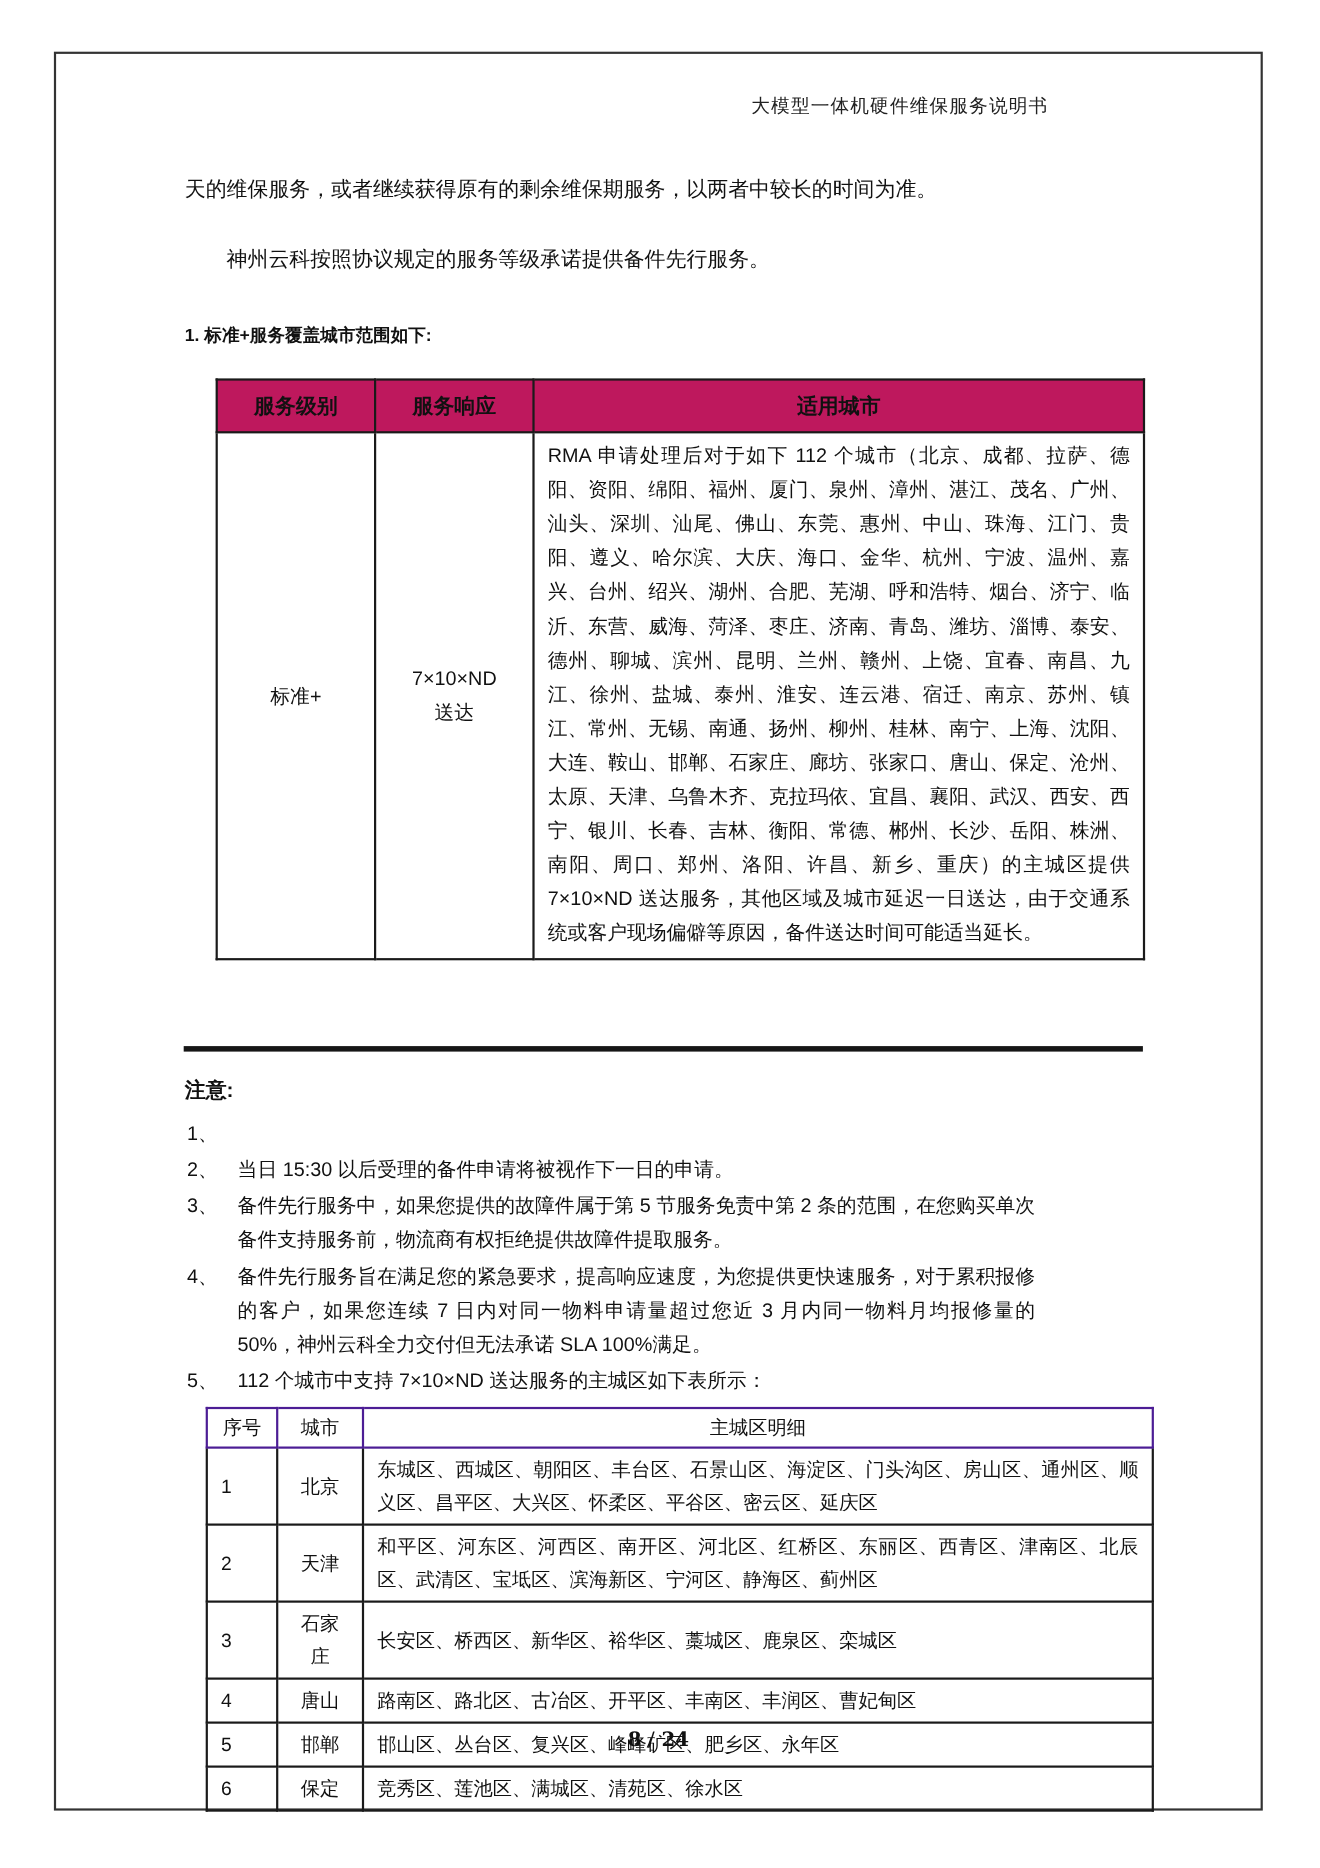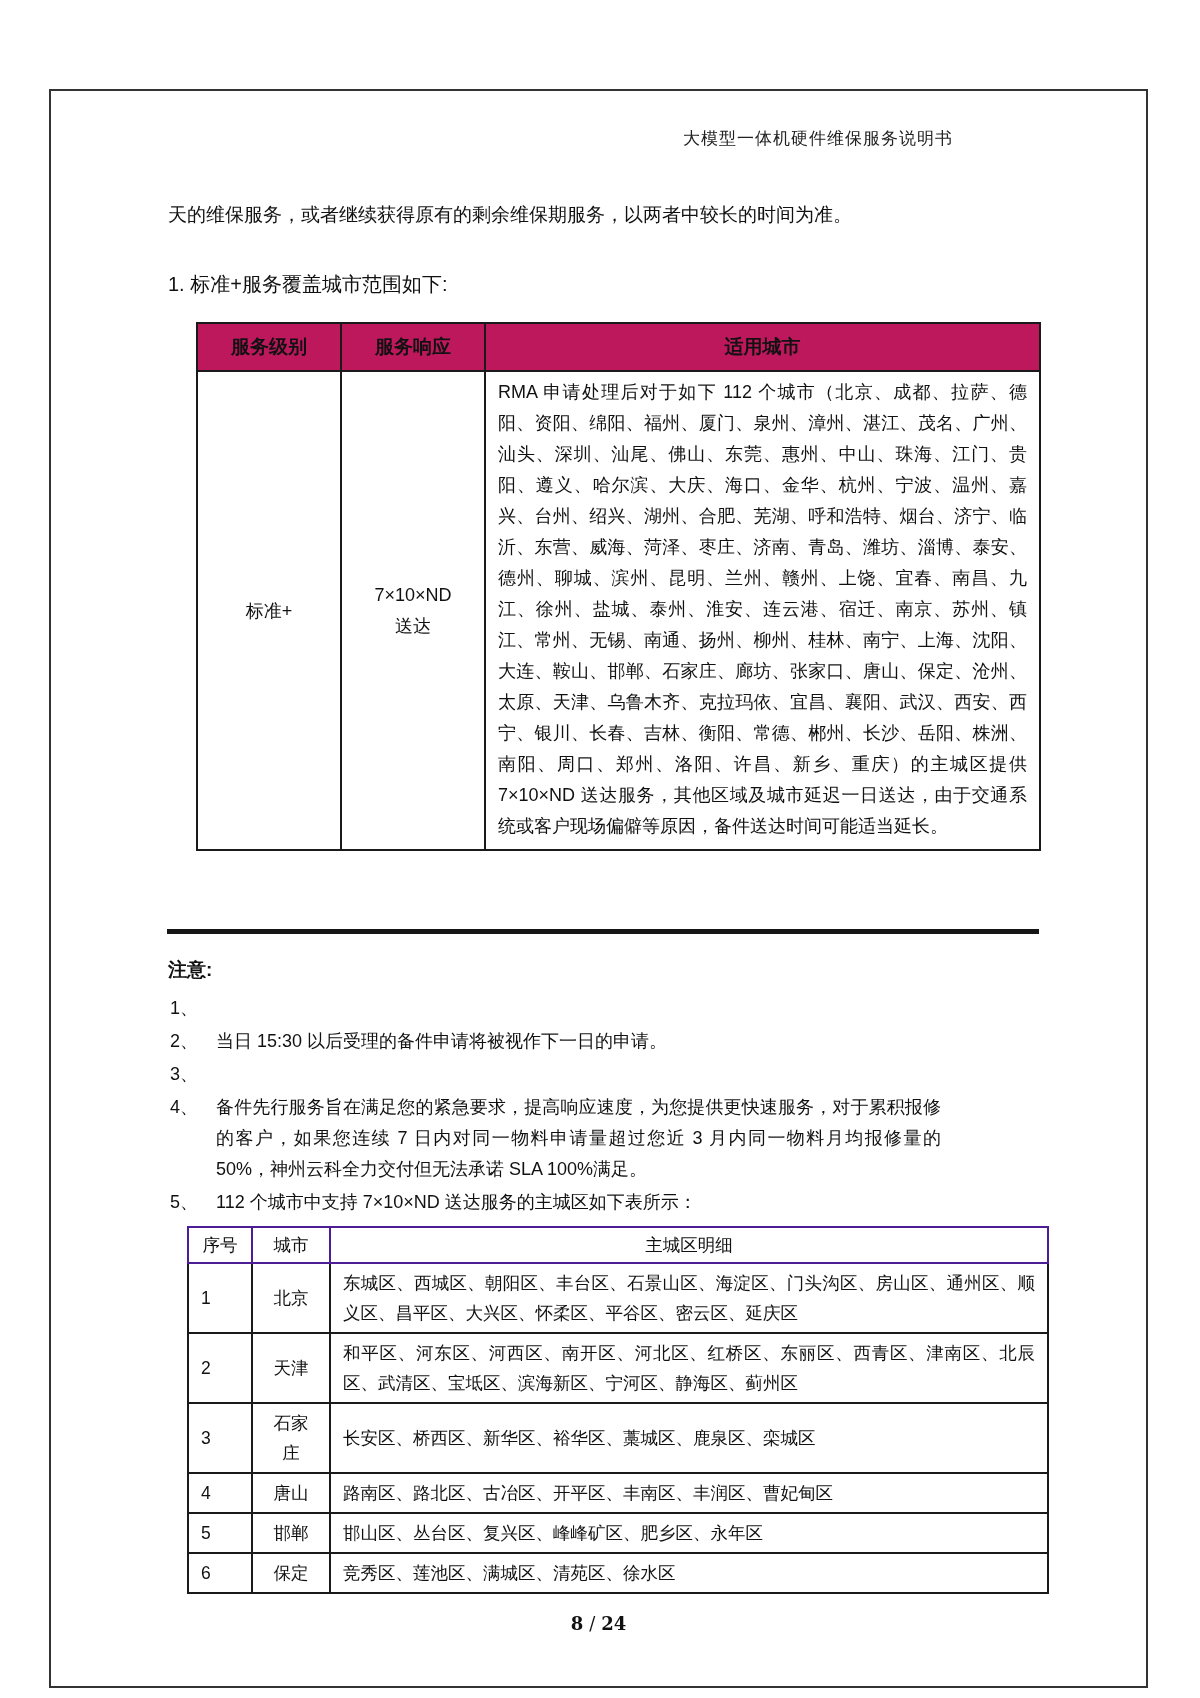--- a/index.html
+++ b/index.html
@@ -2,30 +2,30 @@
 <html><head>
 <meta charset="utf-8">
 <style>
   html,body{margin:0;padding:0;}
   body{
     width:1200px;height:1698px;position:relative;background:#ffffff;
     font-family:"Liberation Sans",sans-serif;color:#111;overflow:hidden;
   }
   .page-frame{
     position:absolute;left:49px;top:47px;width:1099px;height:1599px;
-    border:2px solid #333;box-sizing:border-box;background:#fff;margin-top:42px;
+    border:2px solid #333;box-sizing:border-box;background:#fff;
   }
   .doc-header{
     margin-top:36px;text-align:right;padding-right:193px;
     font-family:"DejaVu Serif","Liberation Serif",serif;
     font-size:17px;color:#222;letter-spacing:1px;
   }
   .para-1{margin:52px 40px 0 117px;font-size:19px;line-height:26px;}
   .para-2{margin:38px 40px 0 117px;font-size:19px;line-height:26px;text-indent:2em;}
-  .section-heading{margin:42px 0 0 117px;font-size:20px;line-height:28px;font-weight:normal;}
+  .section-heading{margin:42px 0 0 117px;font-size:16px;line-height:28px;font-weight:bold;}
 
   table{border-collapse:collapse;table-layout:fixed;}
   .service-table{margin:24px 0 0 145px;width:843px;}
   .service-table th{
     border:2px solid #1a1a1a;background:#be185d;height:44px;
     font-size:19px;font-weight:bold;text-align:center;vertical-align:middle;
   }
   .service-table td{border:2px solid #1a1a1a;vertical-align:middle;}
   .cell-level{text-align:center;font-size:18px;}
   .cell-response{text-align:center;font-size:18px;line-height:31px;border-radius:12px;}
@@ -58,20 +58,21 @@
   .page-num .pn-sep{margin:0 6px;font-weight:normal;}
 </style>
 </head>
 <body>
 
 <div class="page-frame">
 
   <div class="doc-header">大模型一体机硬件维保服务说明书</div>
 
   <p class="para-1">天的维保服务，或者继续获得原有的剩余维保期服务，以两者中较长的时间为准。</p>
+  <p class="para-2">神州云科按照协议规定的服务等级承诺提供备件先行服务。</p>
 
   <h2 class="section-heading">1. 标准+服务覆盖城市范围如下:</h2>
 
   <table class="service-table">
     <colgroup>
         <col style="width:144px">
         <col style="width:144px">
         <col style="width:555px">
       </colgroup>
     <thead>
@@ -100,20 +101,21 @@
   <div class="notes-list">
     <div class="note-item">
       <span class="note-num">1、</span>
     </div>
     <div class="note-item">
       <span class="note-num">2、</span>
       <span class="note-text">当日 15:30 以后受理的备件申请将被视作下一日的申请。</span>
     </div>
     <div class="note-item">
       <span class="note-num">3、</span>
+      <span class="note-text">备件先行服务中，如果您提供的故障件属于第 5 节服务免责中第 2 条的范围，在您购买单次备件支持服务前，物流商有权拒绝提供故障件提取服务。</span>
     </div>
     <div class="note-item">
       <span class="note-num">4、</span>
       <span class="note-text">备件先行服务旨在满足您的紧急要求，提高响应速度，为您提供更快速服务，对于累积报修的客户，如果您连续 7 日内对同一物料申请量超过您近 3 月内同一物料月均报修量的 50%，神州云科全力交付但无法承诺 SLA 100%满足。</span>
     </div>
     <div class="note-item">
       <span class="note-num">5、</span>
       <span class="note-text">112 个城市中支持 7×10×ND 送达服务的主城区如下表所示：</span>
     </div>
   </div>

